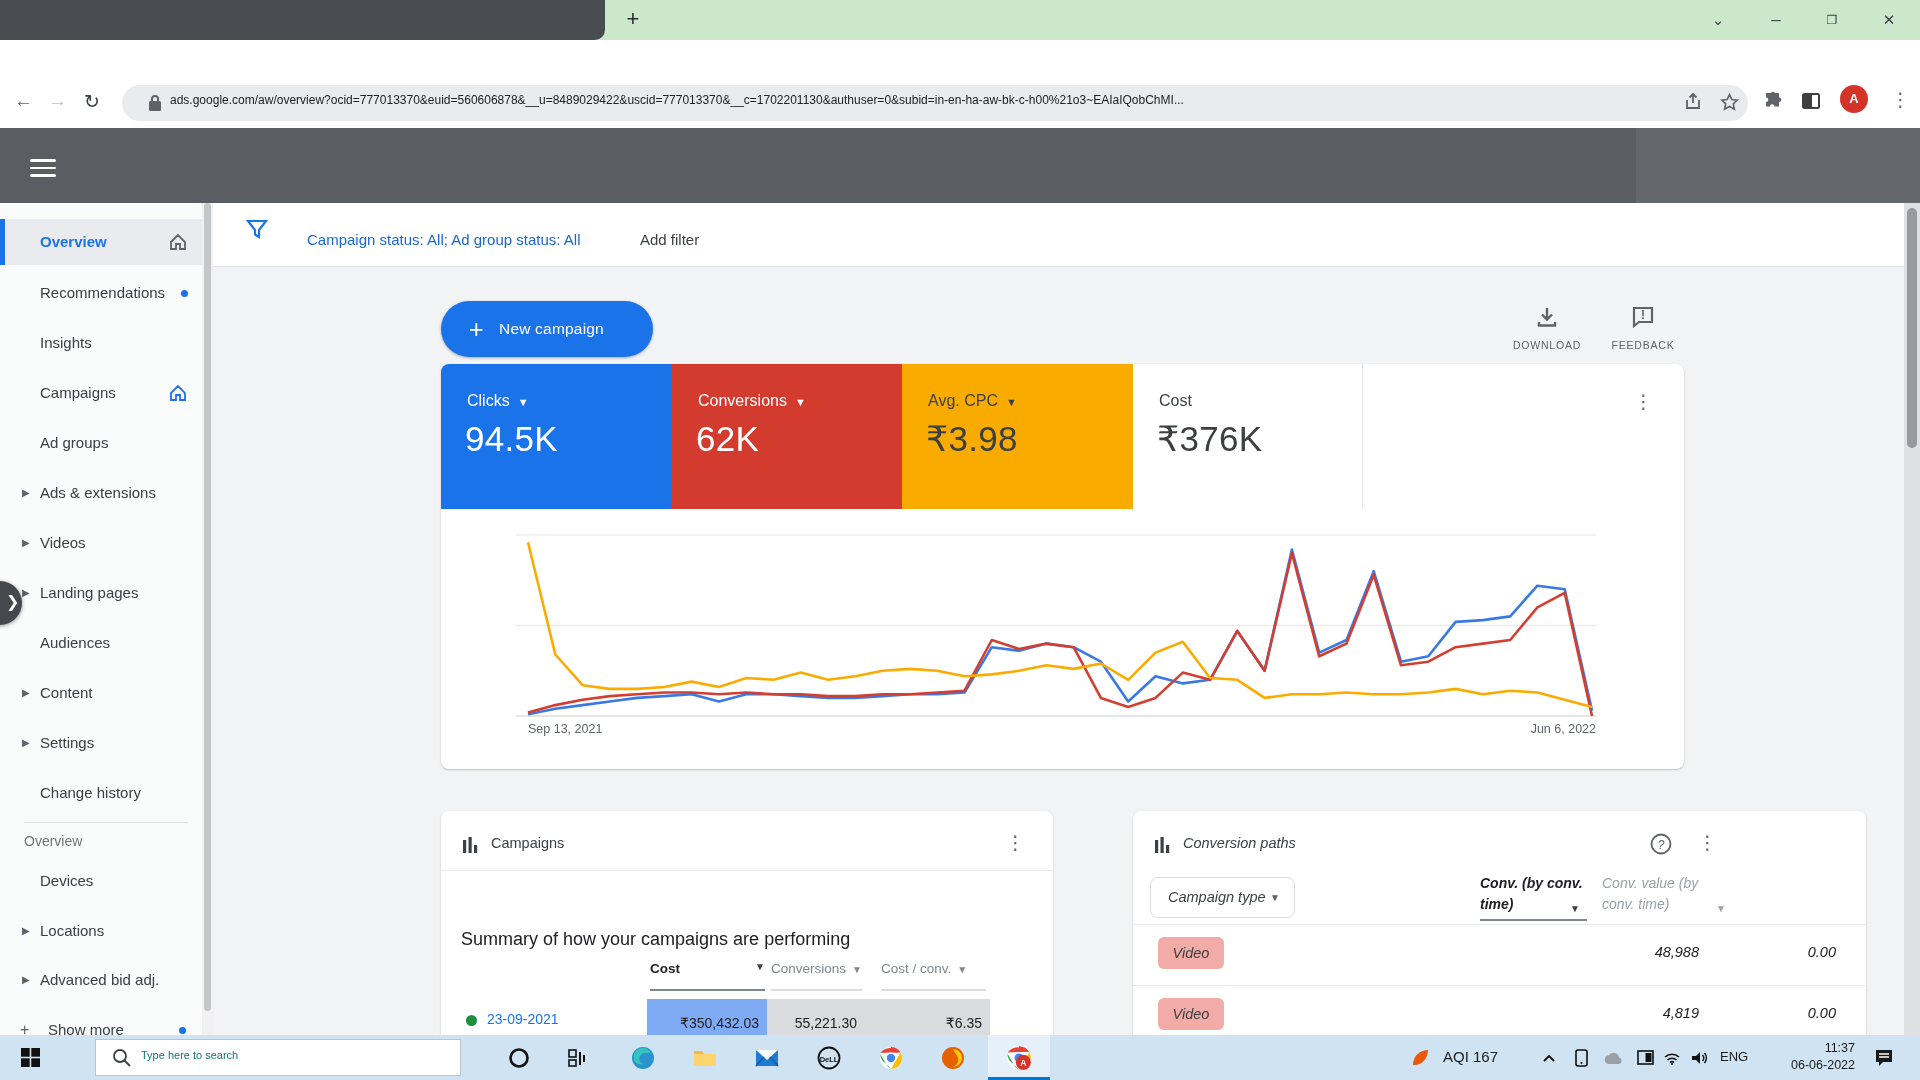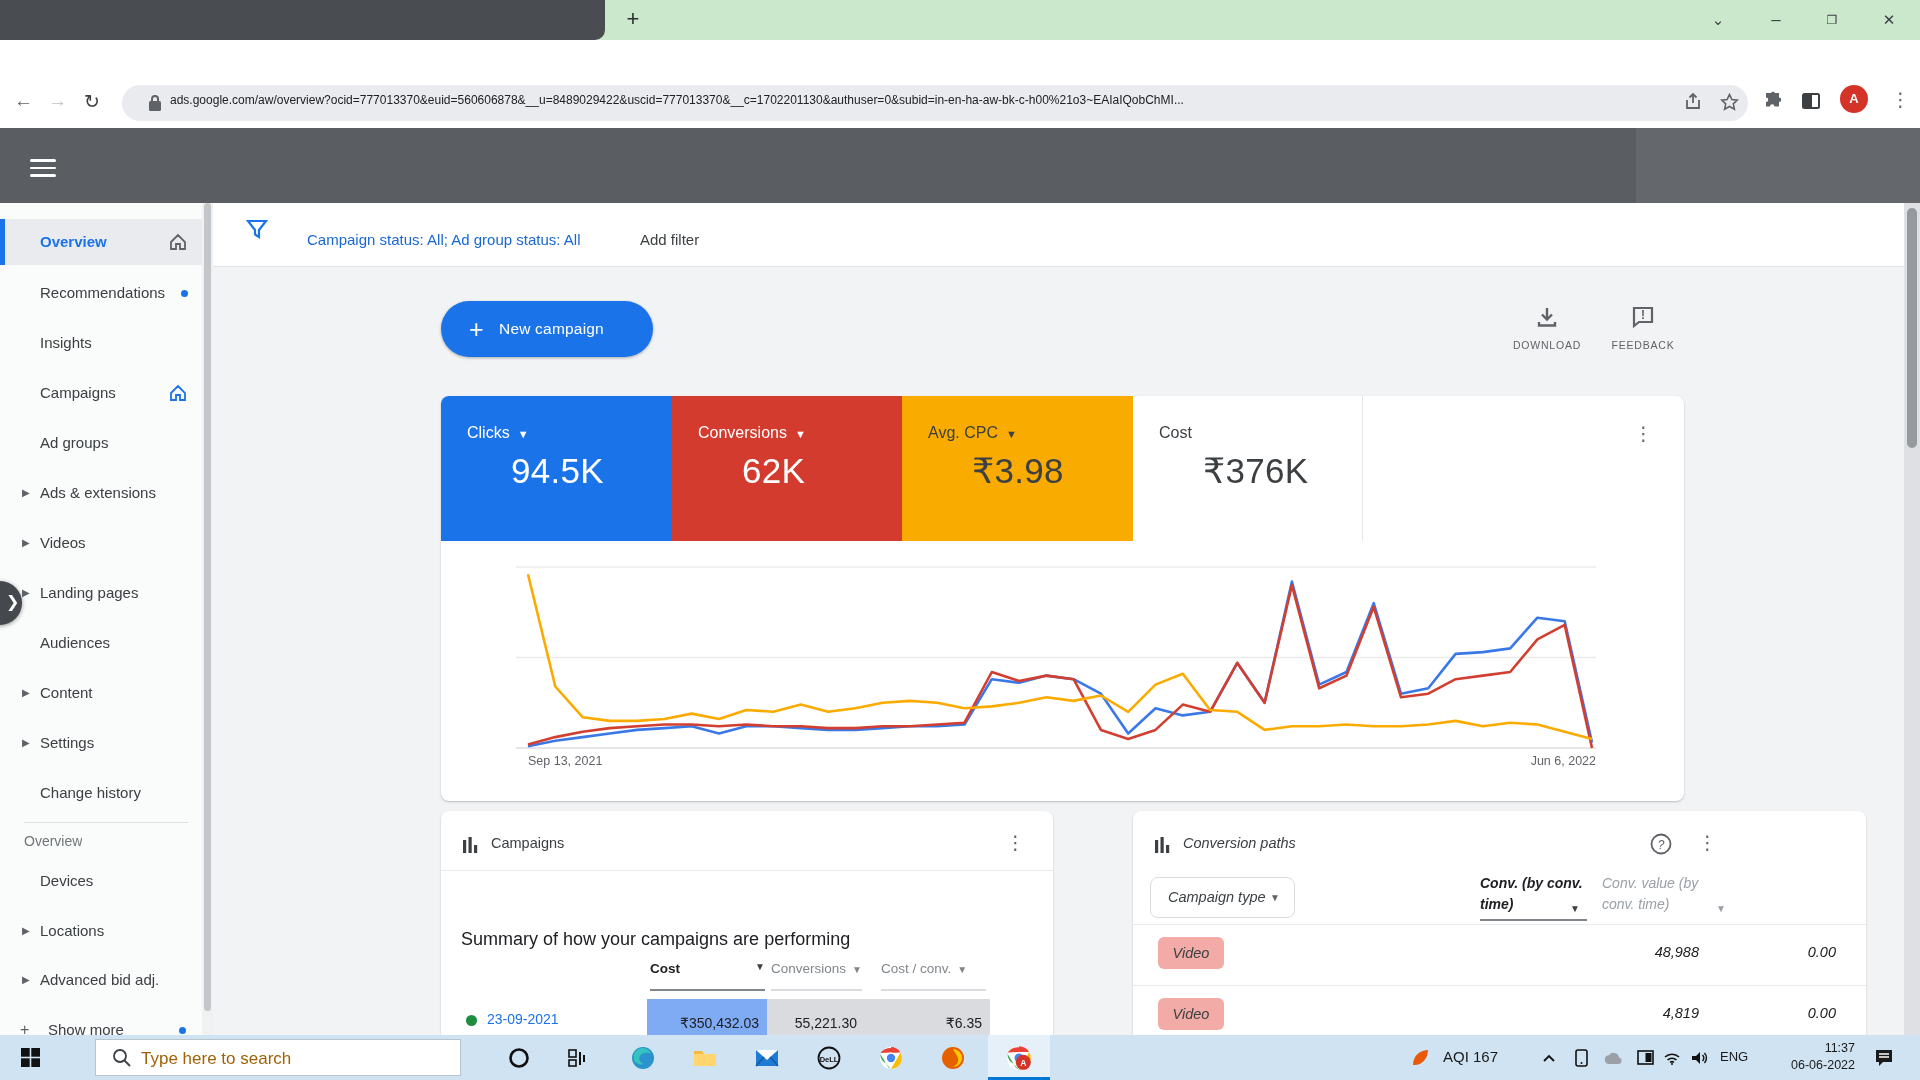--- a/index.html
+++ b/index.html
@@ -55,24 +55,24 @@
   #expand-btn span { position:absolute; left:28px; top:11px; font-size:16px; }
 
   
   #content-bg { left:213px; top:267px; width:1691px; height:768px; background:#f2f3f4; }
   #new-campaign { left:441px; top:301px; width:212px; height:56px; border-radius:28px; background:#1a73e8; box-shadow:0 1px 3px rgba(60,64,67,.4); color:#fff; }
   #new-campaign .plus { position:absolute; left:28px; top:14px; font-size:25px; font-weight:400; }
   #new-campaign .txt { position:absolute; left:58px; top:19px; font-size:15.5px; letter-spacing:.2px; }
   .topbtn { position:absolute; width:110px; text-align:center; color:#5f6368; }
   .topbtn .lb { font-size:10.5px; letter-spacing:.8px; margin-top:6px; }
 
-  #score-panel { left:441px; top:396px; width:1243px; height:405px; background:#fff; border-radius:8px; box-shadow:0 1px 2px rgba(60,64,67,.3); }
+  #score-panel { left:441px; top:364px; width:1243px; height:405px; background:#fff; border-radius:8px; box-shadow:0 1px 2px rgba(60,64,67,.3); }
   .scard { position:absolute; top:0; height:145px; }
   .scard .slabel { position:absolute; left:26px; top:28px; font-size:16px; }
-  .scard .sval { position:absolute; left:24px; top:55px; font-size:35px; letter-spacing:.3px;margin-left:46px; }
+  .scard .sval { position:absolute; left:24px; top:55px; font-size:35px; letter-spacing:.3px; }
   .scard .dd { font-size:11px; margin-left:8px; }
   #cost-divider { left:921px; top:0; width:1px; height:145px; background:#e4e6e8; }
   #score-dots { left:1193px; top:28px; }
   .dots3 { color:#5f6368; font-size:19px; line-height:1; letter-spacing:0; }
   #chart-labels span { position:absolute; top:358px; font-size:12.5px; color:#5f6368; }
 
   .panel { position:absolute; top:811px; height:269px; background:#fff; border-radius:8px 8px 0 0; box-shadow:0 1px 2px rgba(60,64,67,.3); }
   .panel-title { position:absolute; top:24px; font-size:14.5px; color:#3c4043; }
   .panel-divider { position:absolute; left:0; top:59px; width:100%; height:1px; background:#e8eaed; }
   #campaigns-panel { left:441px; width:612px; }
@@ -88,21 +88,21 @@
   #campaign-type-btn .t { position:absolute; left:17px; top:11px; font-size:14.5px; color:#3c4043; }
   #campaign-type-btn .a { position:absolute; right:14px; top:14px; font-size:10px; color:#5f6368; }
   .cp-colhead { position:absolute; top:62px; width:110px; font-size:14px; line-height:21px; }
   .cp-sep { position:absolute; left:0; width:100%; height:1px; background:#e8eaed; }
   .chip { position:absolute; left:25px; width:66px; height:32px; background:#f2aba6; border-radius:6px; color:#3c4043; font-size:14.5px; text-align:center; line-height:32px; }
   .cp-val { position:absolute; font-size:14.5px; color:#202124; }
 
   
   #taskbar { left:0; top:1035px; width:1920px; height:45px; background:#cfe3f2; z-index:50; }
   #tb-search { left:95px; top:4px; width:366px; height:37px; background:#fff; border:1px solid #b8c4ce; }
-  #tb-search span { position:absolute; left:45px; top:9px; font-size:17px; color:#a16207; }
+  #tb-search span { position:absolute; left:45px; top:9px; font-size:11px; color:#0f766e; }
   .tb-ic { position:absolute; top:0; width:44px; height:45px; display:flex; align-items:center; justify-content:center; }
   #tb-active { left:988px; top:0; width:62px; height:45px; background:rgba(255,255,255,.45); border-bottom:3px solid #0078d7; }
   #tb-aqi { left:1443px; top:13px; font-size:15px; color:#1a1a1a; }
   #tb-eng { left:1720px; top:14px; font-size:13px; color:#1a1a1a; }
   #tb-clock { left:1770px; top:5px; width:85px; text-align:right; font-size:12.5px; color:#1a1a1a; line-height:17px; }
 
   
   #page-scroll { left:1904px; top:203px; width:16px; height:877px; background:#dee0e3; }
   #page-thumb { left:1907px; top:208px; width:10px; height:240px; background:#96999d; border-radius:5px; }
 </style>

